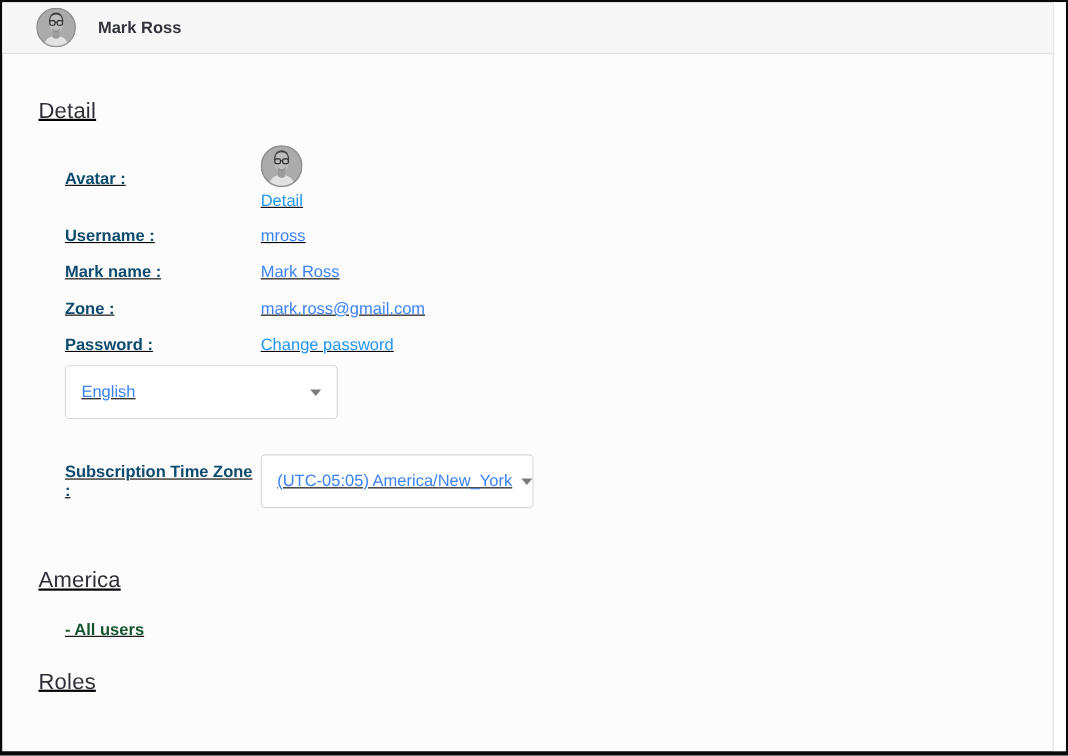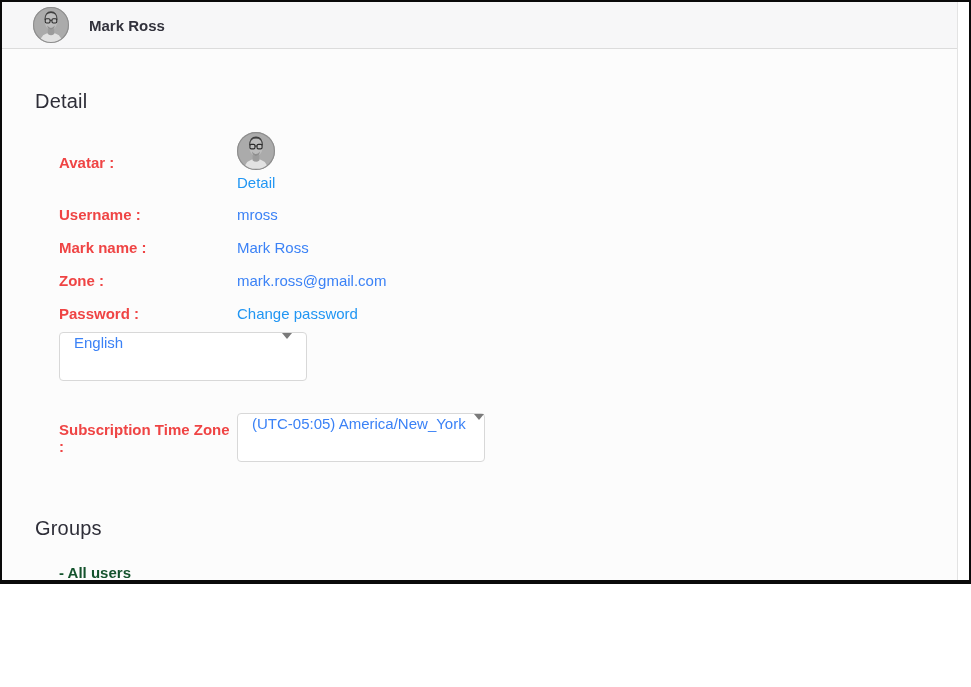--- a/index.html
+++ b/index.html
@@ -1,18 +1,18 @@
 <!DOCTYPE html>
 <html><head>
 <meta charset="utf-8">
 <style>
   html, body { margin: 0; padding: 0; background: #ffffff; font-family: "Liberation Sans", sans-serif; }
   .frame {
     position: relative;
-    width: 971px; height: 584px;
+    width: 971px; height: 687px;
     box-sizing: border-box;
     border: 2px solid #0a0a0a;
     border-bottom-width: 4px;
     background: #fcfcfc;
     overflow: hidden;
   }
   .scrollbar-track {
     position: absolute; top: 0; right: 0; bottom: 0;
     width: 11px; background: #ffffff;
     border-left: 1px solid #e3e3e3;
@@ -22,41 +22,41 @@
     height: 47px;
     background: #f7f7f8;
     border-bottom: 1px solid #dcdcdc;
     display: flex; align-items: center;
     padding-left: 31px;
     box-sizing: border-box;
   }
   .avatar-sm { width: 36px; height: 36px; display: block; }
   .avatar-md { width: 38px; height: 38px; display: block; margin-bottom: 3px; }
   .header-name { margin-left: 20px; font-size: 15px; font-weight: 600; color: #32323c; }
-  .content { padding-left: 33px; }
+  .content { padding-left: 33px; text-decoration: underline; }
   .section-title { font-size: 20px; font-weight: 500; color: #2e2e38; margin: 0; letter-spacing: 0.2px; }
   .detail-title { padding-top: 41px; }
   .groups-title { margin-top: 55px; }
   .roles-title  { margin-top: 27px; }
   .row { display: flex; align-items: center; margin-left: 24px; }
-  .row .label { flex: 0 0 178px; font-size: 15px; font-weight: 600; color: #ef4444; }
+  .row .label { flex: 0 0 178px; font-size: 15px; font-weight: 600; color: #0c4a6e; }
   .value { font-size: 15px; font-weight: 400; color: #3b82f6; line-height: 19px; }
   .link { color: #2196f3; text-decoration: none; font-size: 15px; line-height: 19px; cursor: pointer; }
   .avatar-row { margin-top: 19px; }
   .avatar-block { display: flex; flex-direction: column; align-items: flex-start; }
   .row-username { margin-top: 13px; }
   .row-gap { margin-top: 14px; }
   .row-language { margin-top: 9px; }
   .row-timezone { margin-top: 32px; }
   .select {
     width: 248px; height: 49px; box-sizing: border-box;
     background: #ffffff;
     border: 1px solid #d8d8d8;
     border-radius: 4px;
-    display: flex; justify-content: space-between;
+    display: flex; align-items: center; justify-content: space-between;
     padding: 0 14px;
     cursor: pointer;
   }
   .select .value { white-space: nowrap; }
   .caret {
     width: 0; height: 0; flex: 0 0 auto; margin-left: 8px;
     border-left: 5px solid transparent;
     border-right: 5px solid transparent;
     border-top: 6px solid #7a7a7a;
   }
@@ -142,19 +142,19 @@
     </div>
 
     <div class="row row-timezone">
       <span class="label">Subscription Time Zone :</span>
       <div class="select">
         <span class="value">(UTC-05:05) America/New_York</span>
         <span class="caret"></span>
       </div>
     </div>
 
-    <h2 class="section-title groups-title">Groups</h2>
+    <h2 class="section-title groups-title">America</h2>
     <div class="list-item groups-item">- All users</div>
 
     <h2 class="section-title roles-title">Roles</h2>
 
   </div>
 </div>
 
 </body></html>

